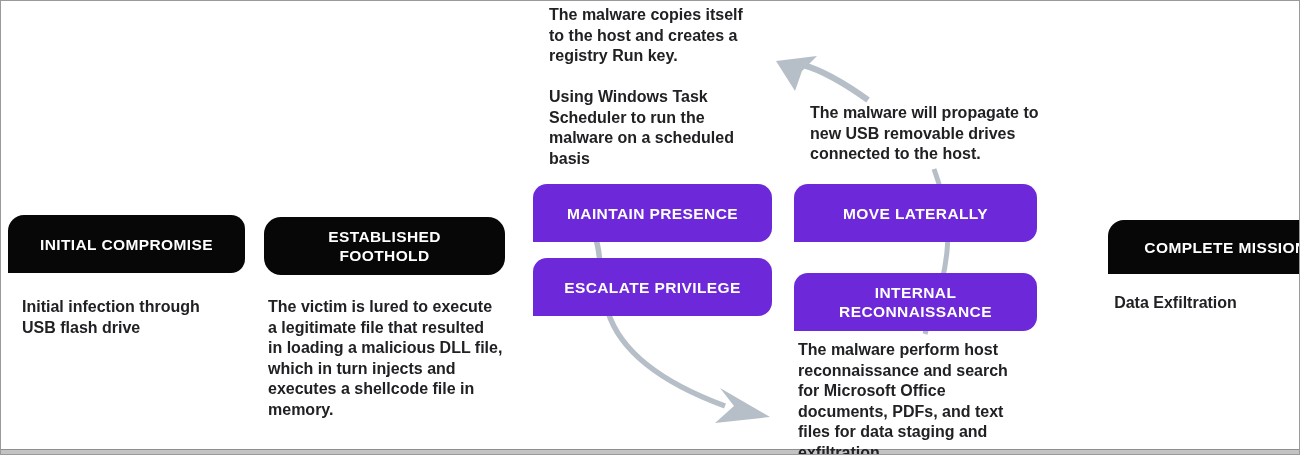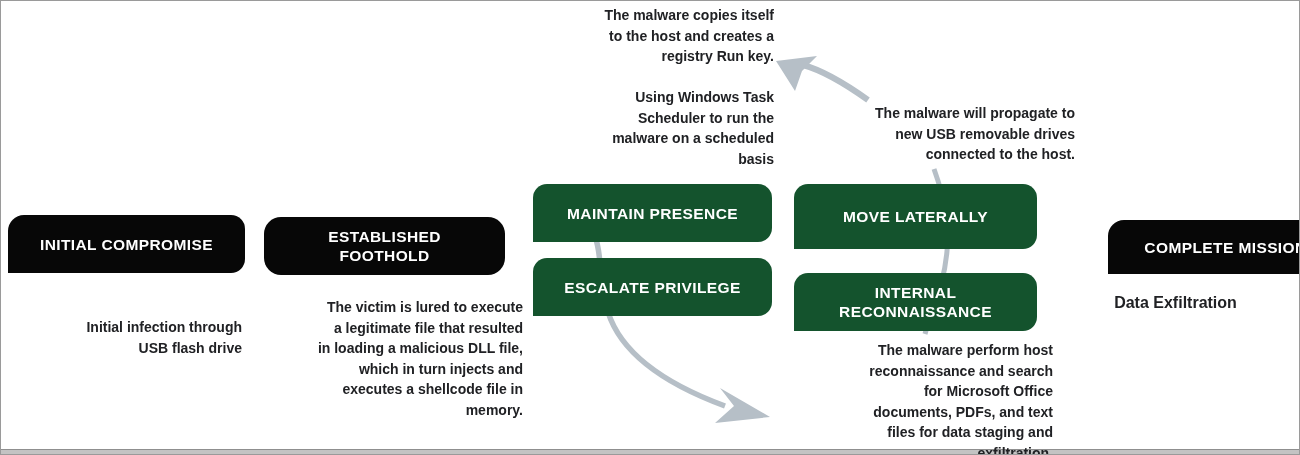--- a/index.html
+++ b/index.html
@@ -41,32 +41,31 @@
     letter-spacing: 0.4px;
     line-height: 19px;
     padding: 0 18px;
     box-sizing: border-box;
   }
   .node-black {
     background: #070707;
     border-radius: 16px 14px 14px 0;
   }
   .node-red {
-    background: #14532d;
+    background: #6d28d9;
     border-radius: 14px 14px 14px 0;
   }
   .desc {
     position: absolute;
     z-index: 2;
     color: #202124;
     font-weight: 700;
-    font-size: 14px;
+    font-size: 16px;
     line-height: 20.5px;
     white-space: pre-line;
-    text-align: right;
   }
   .desc-center { text-align: center; }
 </style>
 </head>
 <body>
 
 <div class="canvas">
 
   <svg class="connectors" width="1300" height="455" viewBox="0 0 1300 455">
 
@@ -96,42 +95,42 @@
   </div>
 
   <div class="node node-red" style="left:532px; top:183px; width:239px; height:58px;">
     <span>MAINTAIN PRESENCE</span>
   </div>
 
   <div class="node node-red" style="left:532px; top:257px; width:239px; height:58px;">
     <span>ESCALATE PRIVILEGE</span>
   </div>
 
-  <div class="node node-red" style="left:793px; top:183px; width:243px; height:65px;">
+  <div class="node node-red" style="left:793px; top:183px; width:243px; height:58px;">
     <span>MOVE LATERALLY</span>
   </div>
 
   <div class="node node-red" style="left:793px; top:257px; width:243px; height:58px;margin-top:15px;">
     <span>INTERNAL RECONNAISSANCE</span>
   </div>
 
   <div class="desc" style="left:548px; top:4px; width:225px;">The malware copies itself
 to the host and creates a
 registry Run key.
 
 Using Windows Task
 Scheduler to run the
 malware on a scheduled
 basis</div>
 
   <div class="desc" style="left:809px; top:102px; width:265px;">The malware will propagate to
 new USB removable drives
 connected to the host.</div>
 
-  <div class="desc" style="left:21px; top:296px; width:220px;margin-top:20px;">Initial infection through
+  <div class="desc" style="left:21px; top:296px; width:220px;">Initial infection through
 USB flash drive</div>
 
   <div class="desc" style="left:267px; top:296px; width:255px;">The victim is lured to execute
 a legitimate file that resulted
 in loading a malicious DLL file,
 which in turn injects and
 executes a shellcode file in
 memory.</div>
 
   <div class="desc" style="left:797px; top:331px; width:255px;margin-top:8px;">The malware perform host

